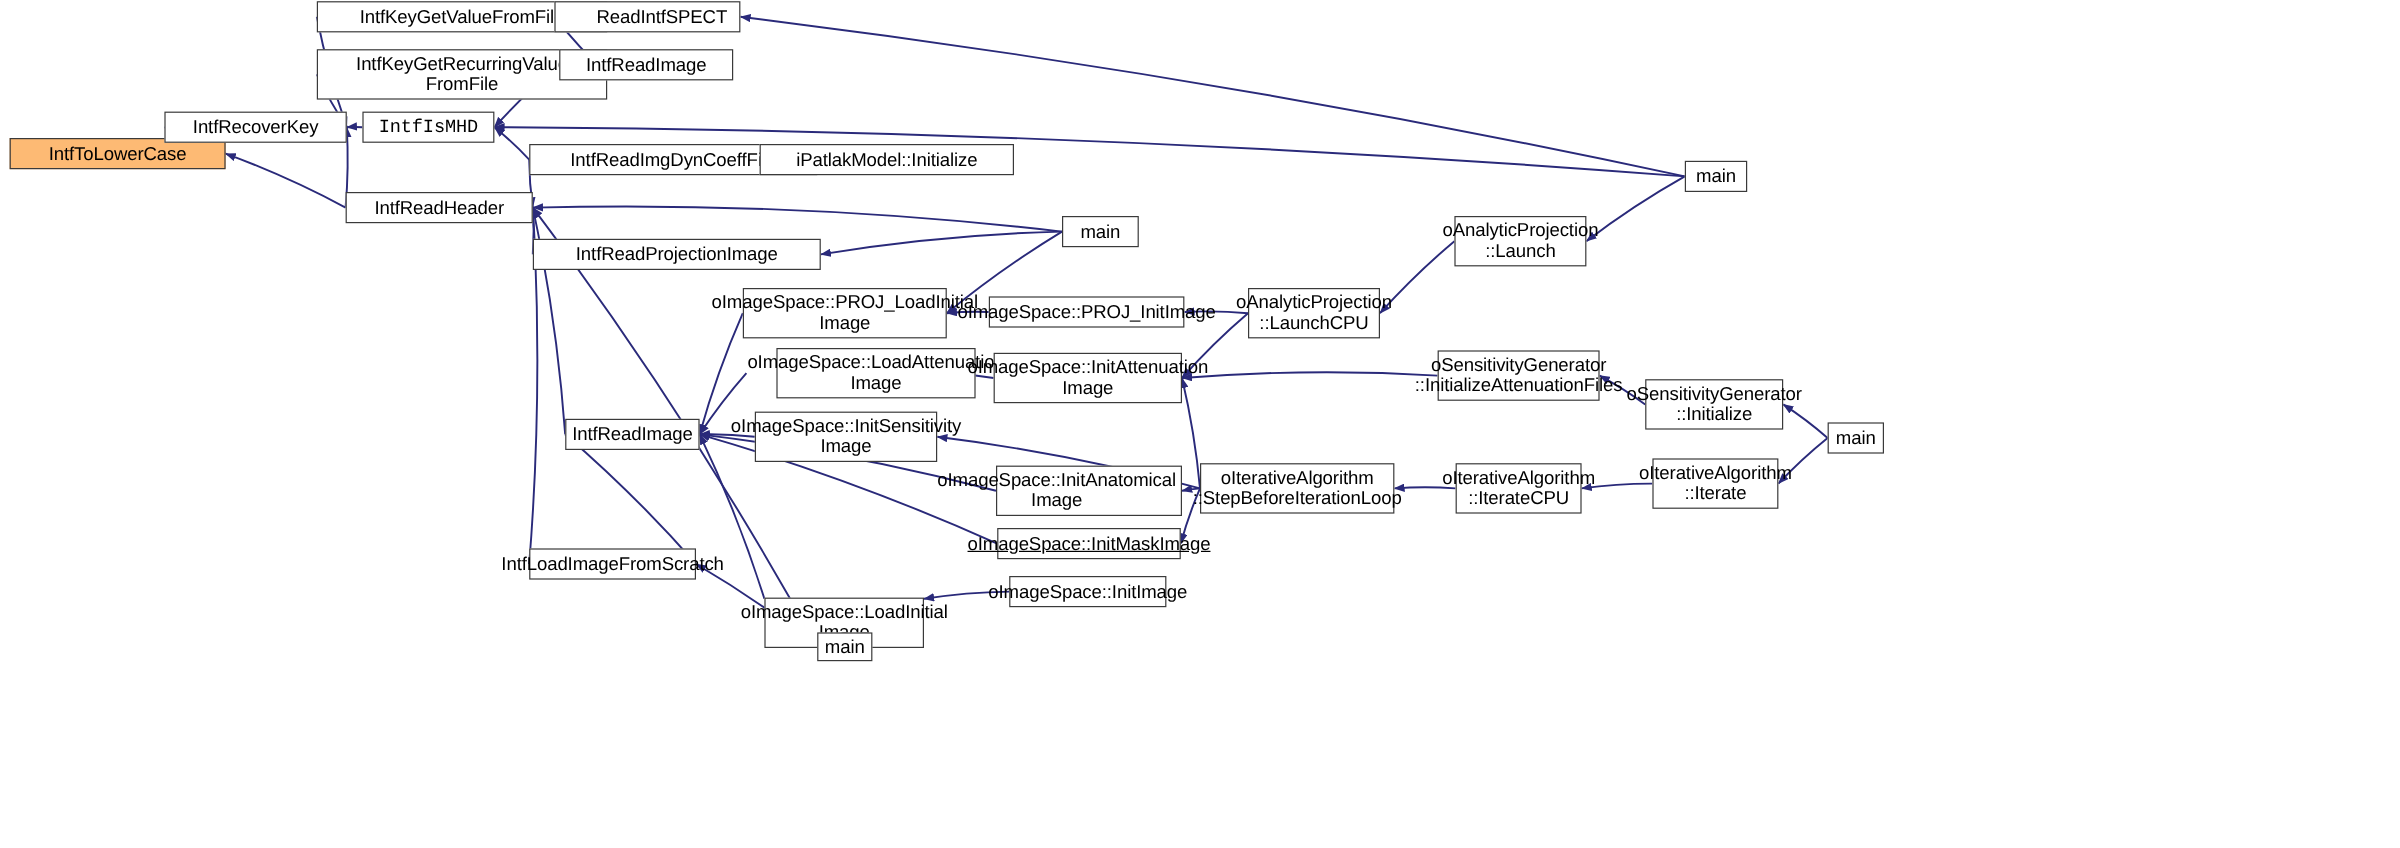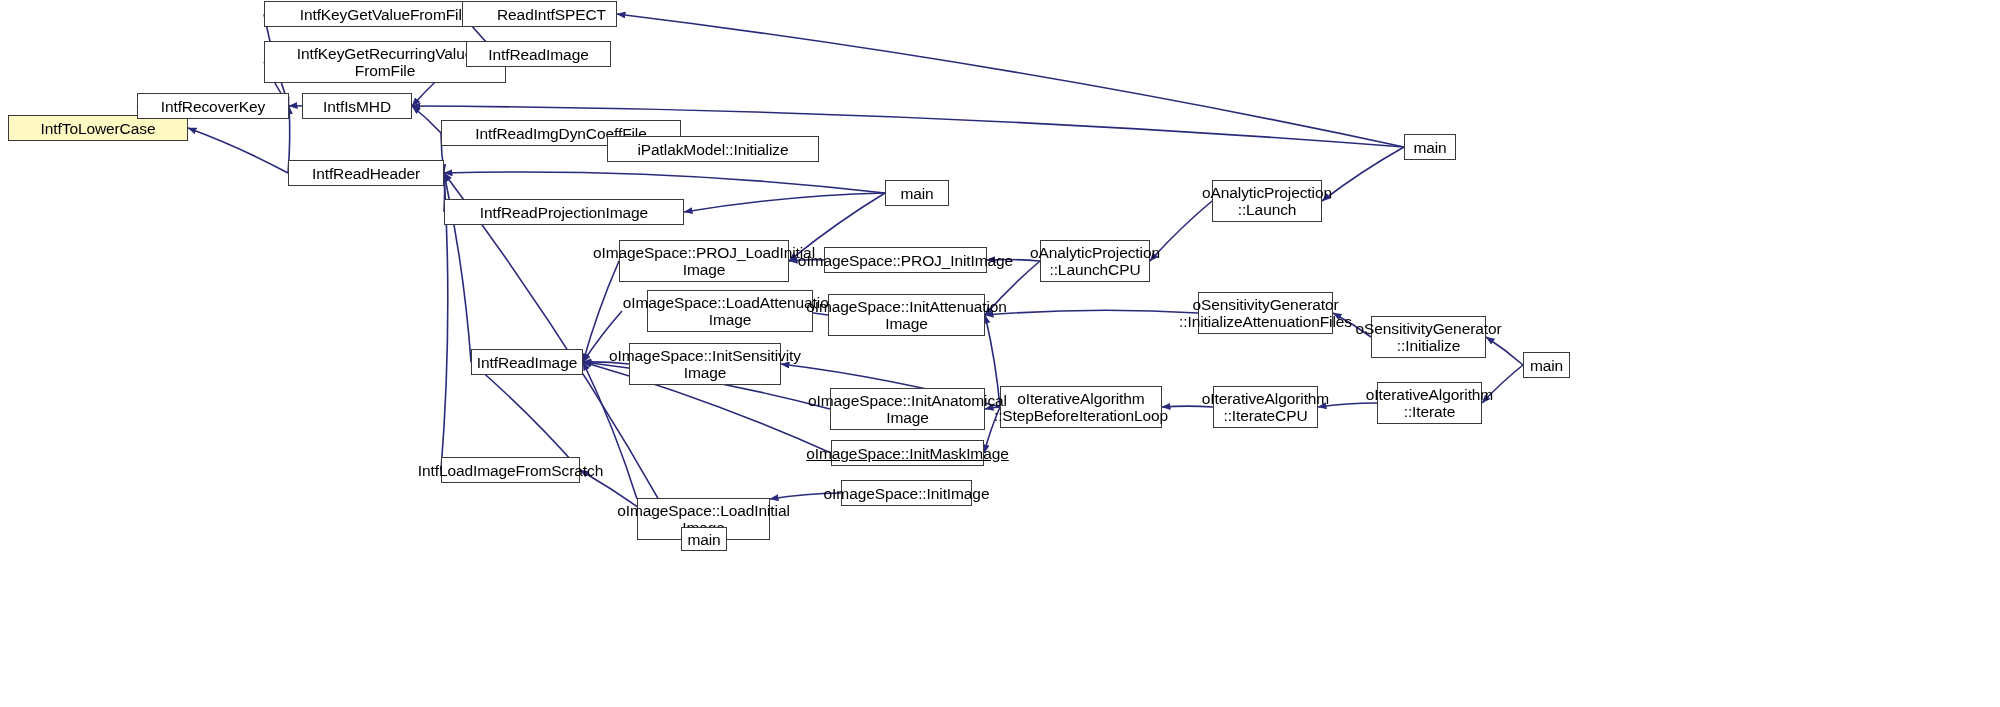--- a/index.html
+++ b/index.html
@@ -34,21 +34,21 @@
     line-height: 17px;
     display: flex;
     align-items: center;
     justify-content: center;
     text-align: center;
     white-space: pre-line;
     letter-spacing: -0.1px;
     z-index: 5;
   }
   .node.highlight {
-    background: #fef9c3;
+    background: #fdba74;
   }
   .node-label {
     display: block;
     padding: 0 4px;
   }
 </style>
 </head>
 <body>
 
 <div id="graph-root">
@@ -107,24 +107,24 @@
         <path d="M 681 539 Q 632.915 500.965 580 470" fill="none" stroke="#2a2a7a" stroke-width="1.6" marker-end="url(#arrowhead)"></path>
       </g>
   </svg>
   <div id="node-layer">
       <div class="node highlight" style="left: 8px; top: 115px; width: 180px; height: 26px;"><span class="node-label">IntfToLowerCase</span></div>
       <div class="node" style="left: 137px; top: 93px; width: 152px; height: 26px; text-align: right;"><span class="node-label">IntfRecoverKey</span></div>
       <div class="node" style="left: 264px; top: 1px; width: 242px; height: 26px;"><span class="node-label">IntfKeyGetValueFromFile</span></div>
       <div class="node" style="left: 264px; top: 41px; width: 242px; height: 42px;"><span class="node-label">IntfKeyGetRecurringValue
 FromFile</span></div>
       <div class="node" style="left: 462px; top: 1px; width: 155px; height: 26px; padding-left: 24px;"><span class="node-label">ReadIntfSPECT</span></div>
-      <div class="node" style="left: 302px; top: 93px; width: 110px; height: 26px;"><span class="node-label">IntfIsMHD</span></div>
+      <div class="node" style="left: 302px; top: 93px; width: 110px; height: 26px; font-family: Liberation Mono, monospace;"><span class="node-label">IntfIsMHD</span></div>
       <div class="node" style="left: 466px; top: 41px; width: 145px; height: 26px;"><span class="node-label">IntfReadImage</span></div>
       <div class="node" style="left: 441px; top: 120px; width: 240px; height: 26px;"><span class="node-label">IntfReadImgDynCoeffFile</span></div>
-      <div class="node" style="left: 607px; top: 120px; width: 212px; height: 26px; margin-top: 16px;"><span class="node-label">iPatlakModel::Initialize</span></div>
+      <div class="node" style="left: 633px; top: 120px; width: 212px; height: 26px;"><span class="node-label">iPatlakModel::Initialize</span></div>
       <div class="node" style="left: 288px; top: 160px; width: 156px; height: 26px;"><span class="node-label">IntfReadHeader</span></div>
       <div class="node" style="left: 444px; top: 199px; width: 240px; height: 26px;"><span class="node-label">IntfReadProjectionImage</span></div>
       <div class="node" style="left: 885px; top: 180px; width: 64px; height: 26px;"><span class="node-label">main</span></div>
       <div class="node" style="left: 619px; top: 240px; width: 170px; height: 42px;"><span class="node-label">oImageSpace::PROJ_LoadInitial
 Image</span></div>
       <div class="node" style="left: 824px; top: 247px; width: 163px; height: 26px;"><span class="node-label">oImageSpace::PROJ_InitImage</span></div>
       <div class="node" style="left: 1040px; top: 240px; width: 110px; height: 42px;"><span class="node-label">oAnalyticProjection
 ::LaunchCPU</span></div>
       <div class="node" style="left: 1212px; top: 180px; width: 110px; height: 42px;"><span class="node-label">oAnalyticProjection
 ::Launch</span></div>
@@ -140,21 +140,21 @@
       <div class="node" style="left: 471px; top: 349px; width: 112px; height: 26px;"><span class="node-label">IntfReadImage</span></div>
       <div class="node" style="left: 629px; top: 343px; width: 152px; height: 42px; text-align: center;"><span class="node-label">oImageSpace::InitSensitivity
 Image</span></div>
       <div class="node" style="left: 1000px; top: 386px; width: 162px; height: 42px;"><span class="node-label">oIterativeAlgorithm
 ::StepBeforeIterationLoop</span></div>
       <div class="node" style="left: 1213px; top: 386px; width: 105px; height: 42px;"><span class="node-label">oIterativeAlgorithm
 ::IterateCPU</span></div>
       <div class="node" style="left: 1377px; top: 382px; width: 105px; height: 42px;"><span class="node-label">oIterativeAlgorithm
 ::Iterate</span></div>
       <div class="node" style="left: 1523px; top: 352px; width: 47px; height: 26px;"><span class="node-label">main</span></div>
-      <div class="node" style="left: 830px; top: 388px; width: 155px; height: 42px;"><span class="node-label">oImageSpace::InitAnatomical
+      <div class="node" style="left: 830px; top: 388px; width: 155px; height: 42px; justify-content: flex-end;"><span class="node-label">oImageSpace::InitAnatomical
 Image</span></div>
       <div class="node" style="left: 831px; top: 440px; width: 153px; height: 26px; text-decoration: underline;"><span class="node-label">oImageSpace::InitMaskImage</span></div>
       <div class="node" style="left: 441px; top: 457px; width: 139px; height: 26px;"><span class="node-label">IntfLoadImageFromScratch</span></div>
       <div class="node" style="left: 637px; top: 478px; width: 133px; height: 42px; margin-top: 20px;"><span class="node-label">oImageSpace::LoadInitial
 Image</span></div>
       <div class="node" style="left: 841px; top: 480px; width: 131px; height: 26px;"><span class="node-label">oImageSpace::InitImage</span></div>
       <div class="node" style="left: 681px; top: 527px; width: 46px; height: 24px;"><span class="node-label">main</span></div>
     </div>
 </div>
 

